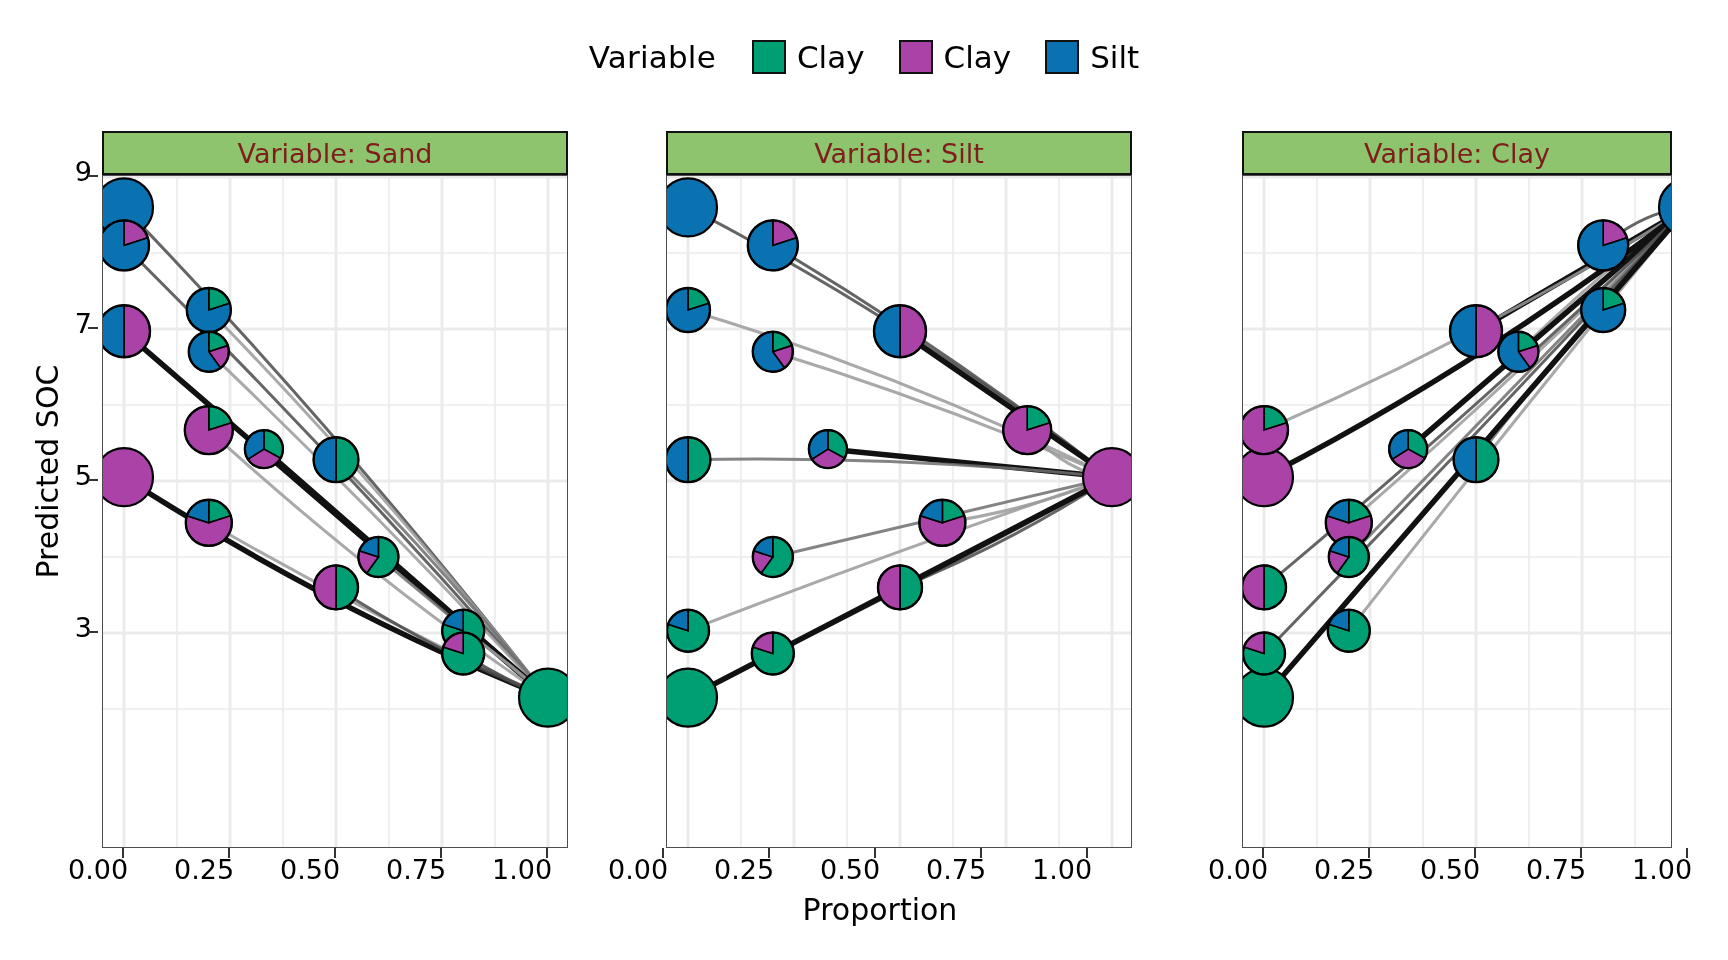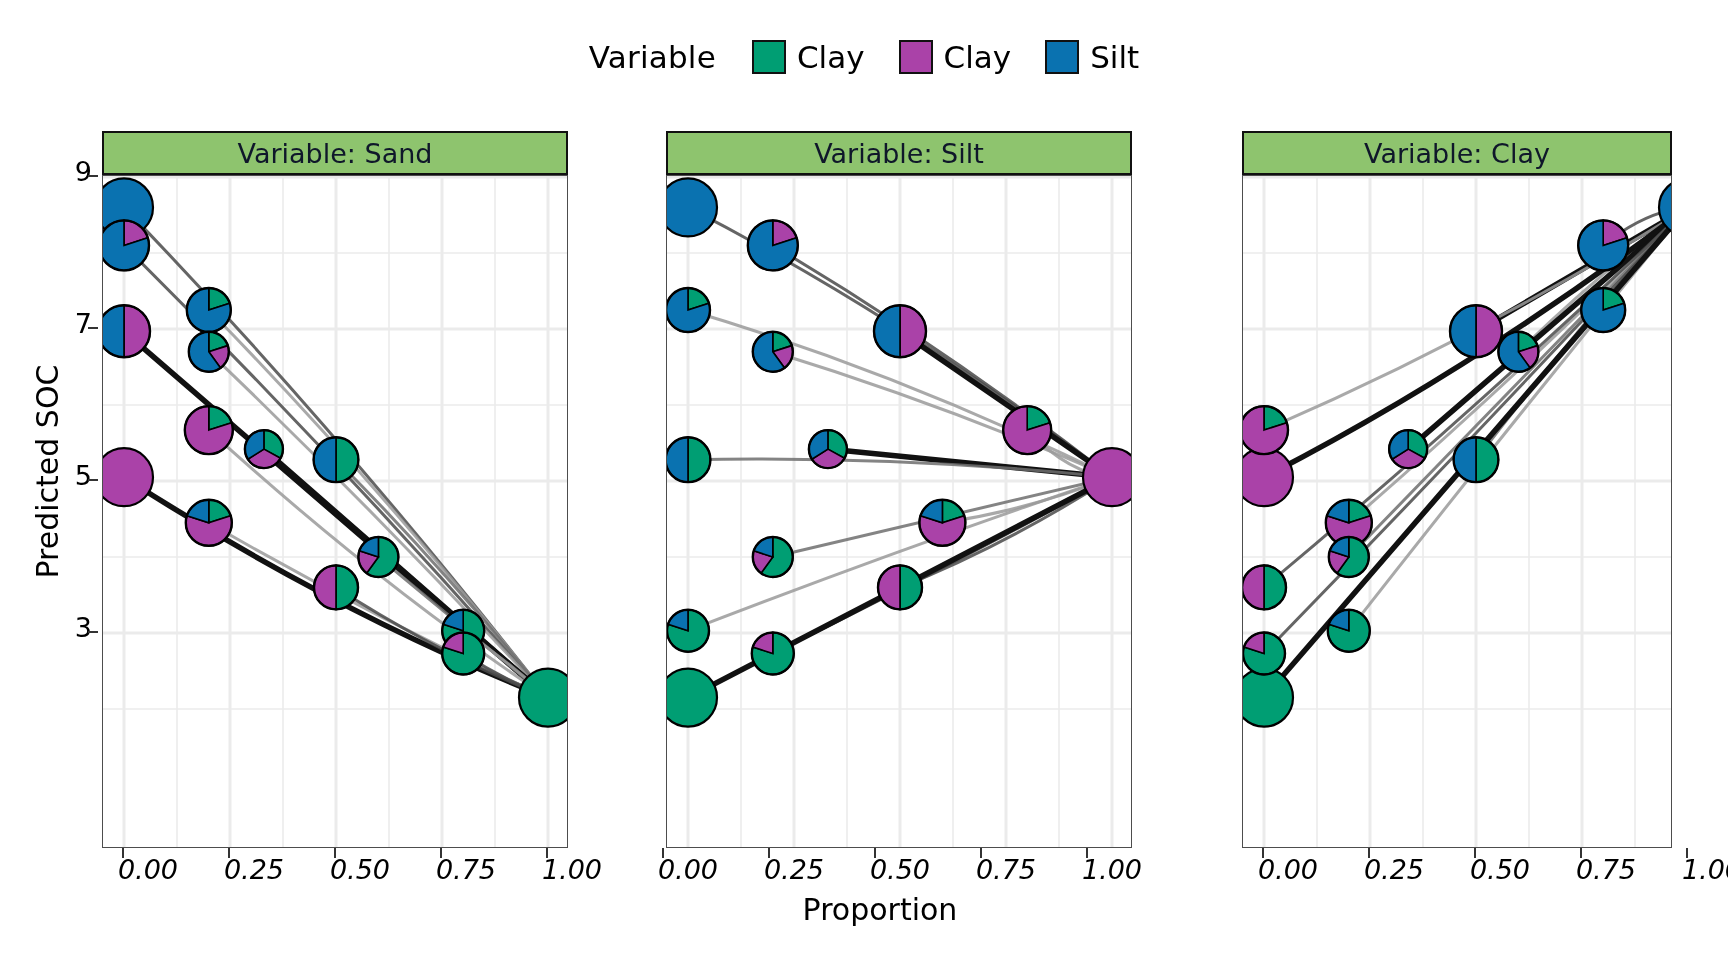--- a/index.html
+++ b/index.html
@@ -46,32 +46,32 @@
   #yticks{position:absolute;left:0;top:0;width:92px;height:960px;}
   .ymark{position:absolute;left:88px;width:10px;height:2.4px;background:#333;}
 
   
   .panel{position:absolute;top:131px;}
   .strip{
     position:absolute;left:0;top:0;height:44px;width:100%;
     background:#8ec46e;border:2.2px solid #111;box-sizing:border-box;
     display:flex;align-items:center;justify-content:center;
   }
-  .strip-label{font-size:27px;color:#0f172a;}
+  .strip-label{font-size:27px;color:#7f1d1d;}
   .plotbox{
     position:absolute;left:0;top:44px;width:100%;height:673px;
     border:1.6px solid #4d4d4d;box-sizing:border-box;
     background:#ffffff;overflow:hidden;
   }
   .plotbox svg{display:block;}
 
   
   .xtick{
-    position:absolute;top:856px;font-size:27px;text-align:right;
-    width:110px;margin-left:-55px;line-height:1;font-style:italic;
+    position:absolute;top:856px;font-size:27px;text-align:left;
+    width:110px;margin-left:-55px;line-height:1;
   }
   .xmark{position:absolute;top:848px;width:2.4px;height:10px;background:#333;}
 </style>
 </head>
 <body>
 
 <div id="root">
 
   <div id="legend">
     <span class="legend-title">Variable</span>

